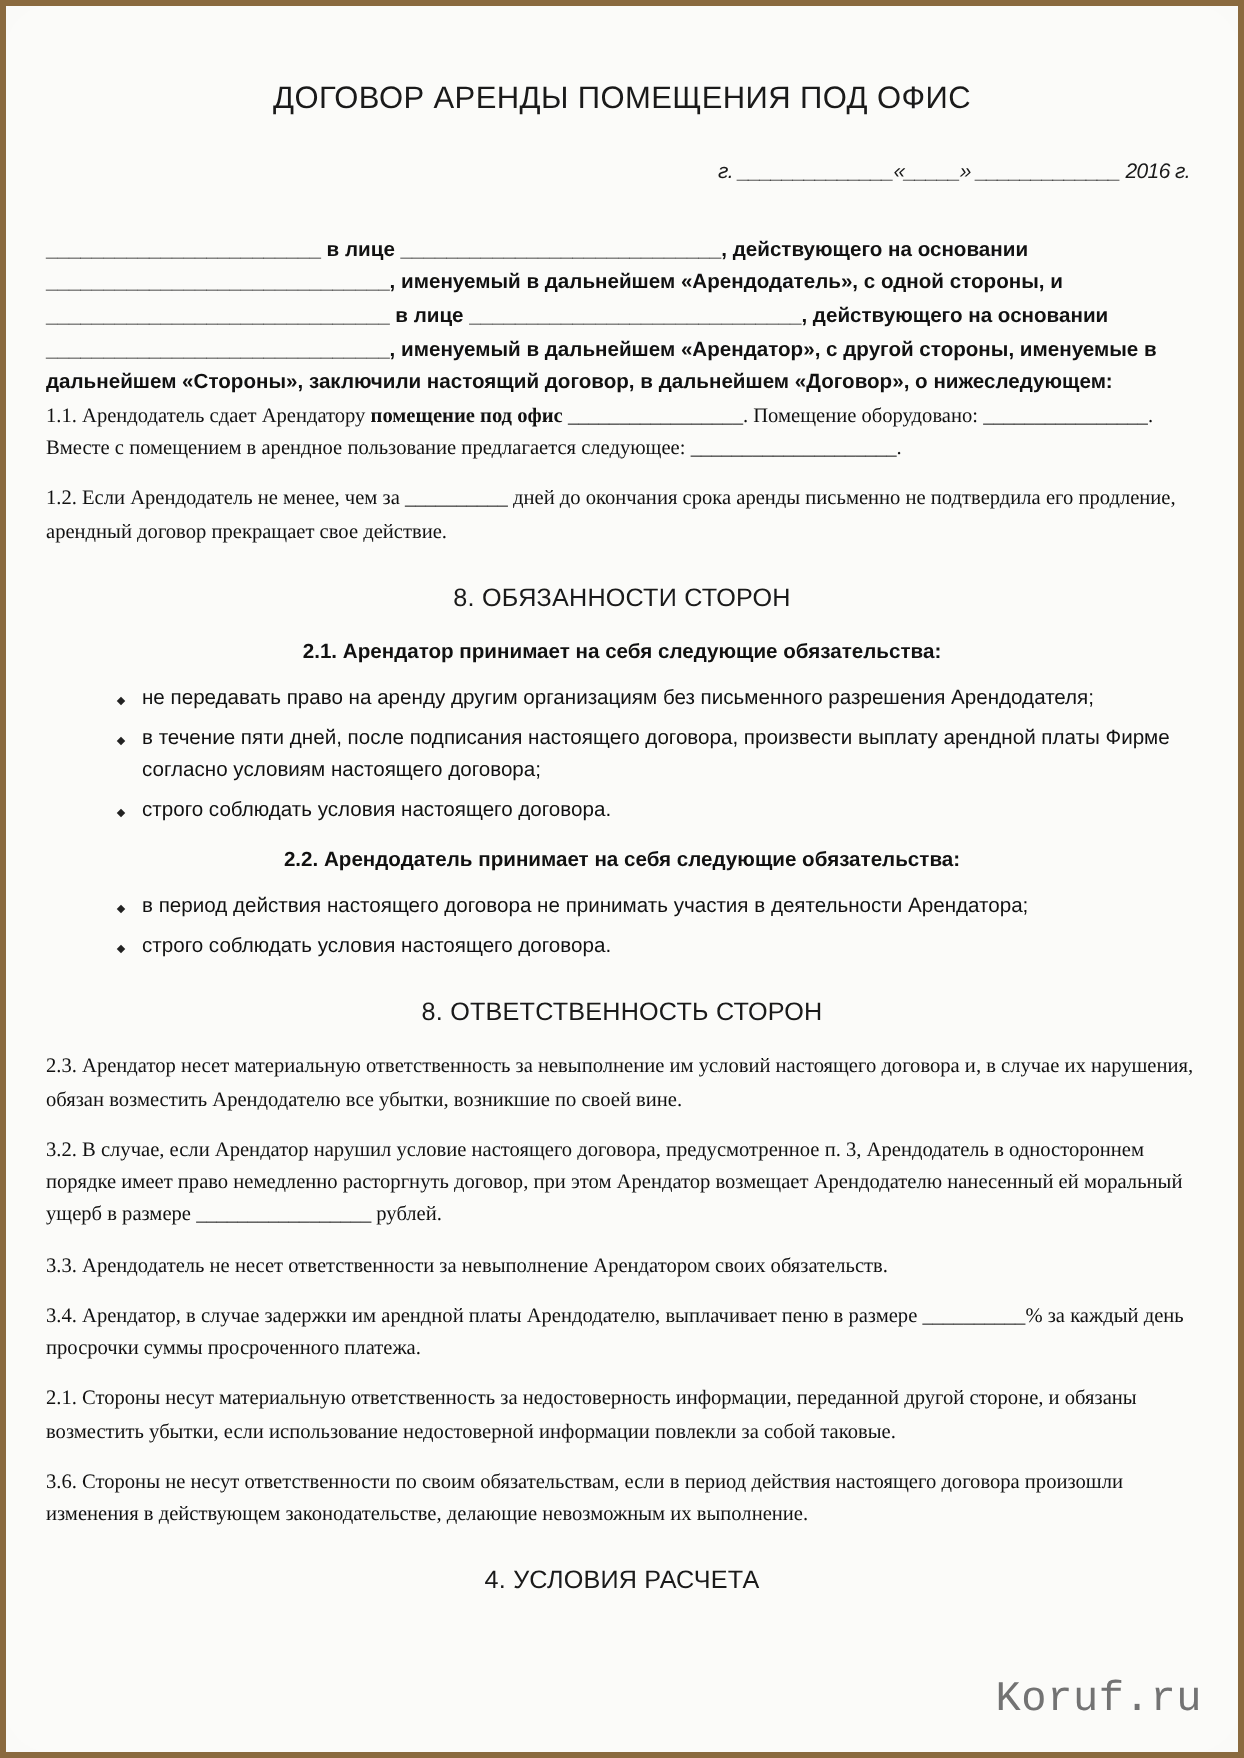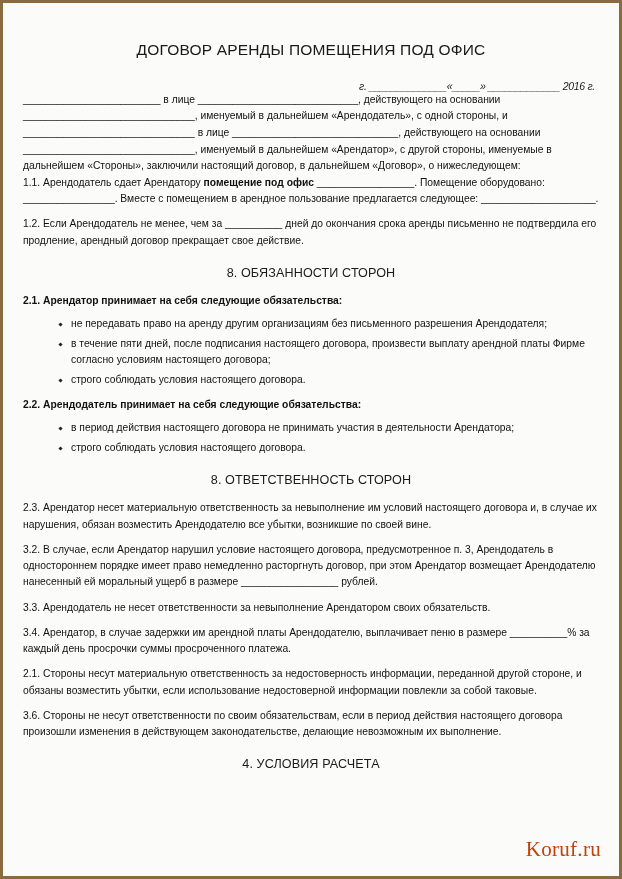--- a/index.html
+++ b/index.html
@@ -77,22 +77,24 @@
 
   .para {
     font-size: 10.3px;
     line-height: 1.58;
     color: #111;
     text-align: left;
     margin: 0 0 9px 0;
     padding: 0 2px 0 2px;
   }
   .preamble {
+    margin-top: 26px;
     margin-bottom: 0;
     line-height: 1.62;
+    font-weight: bold;
   }
 
   .sec-heading {
     text-align: center;
     font-size: 12.6px;
     font-weight: 400;
     color: #1a1a1a;
     margin: 17px 0 13px 0;
     letter-spacing: 0.1px;
   }
@@ -116,32 +118,32 @@
     content: "";
     position: absolute;
     left: 0;
     top: 7px;
     width: 3px;
     height: 3px;
     background: #222;
     transform: rotate(45deg);
   }
 
-  .clause { margin-bottom: 9px; }
-  .clause-tight { margin-bottom: 7px; }
+  .clause { margin-bottom: 9px; font-family: Liberation Serif, serif; }
+  .clause-tight { margin-bottom: 7px; text-align: center; }
 
   .watermark {
     position: absolute;
     right: 18px;
     bottom: 14px;
     font-size: 21px;
-    color: #c2410c;
+    color: #737373;
     letter-spacing: 0.3px;
     font-weight: 400;
-    font-family: Liberation Serif, serif;
+    font-family: Liberation Mono, monospace;
   }
 </style>
 </head>
 <body>
 
 <div id="page">
   <div class="topline"></div>
   <div class="botline"></div>
 
   <div id="sheet">

